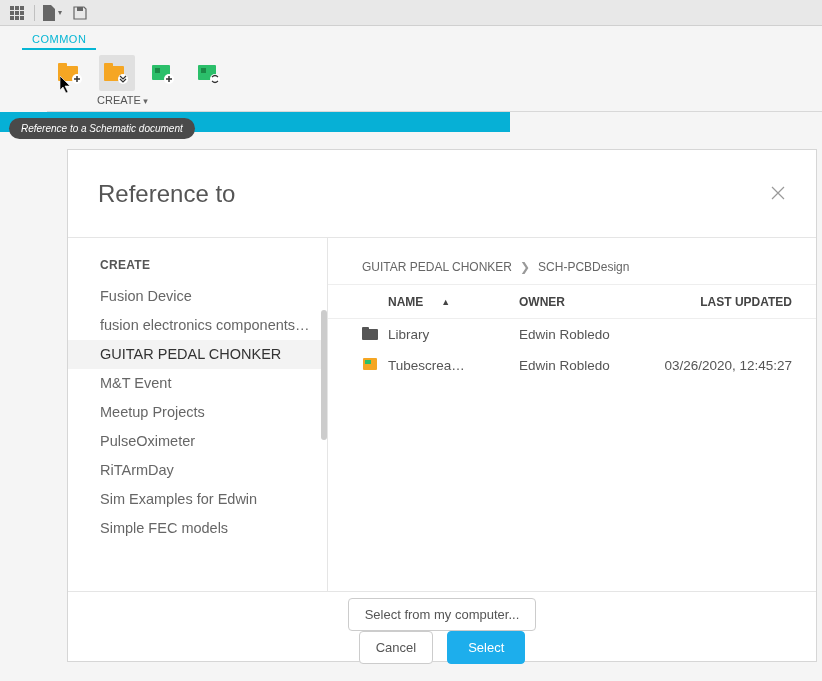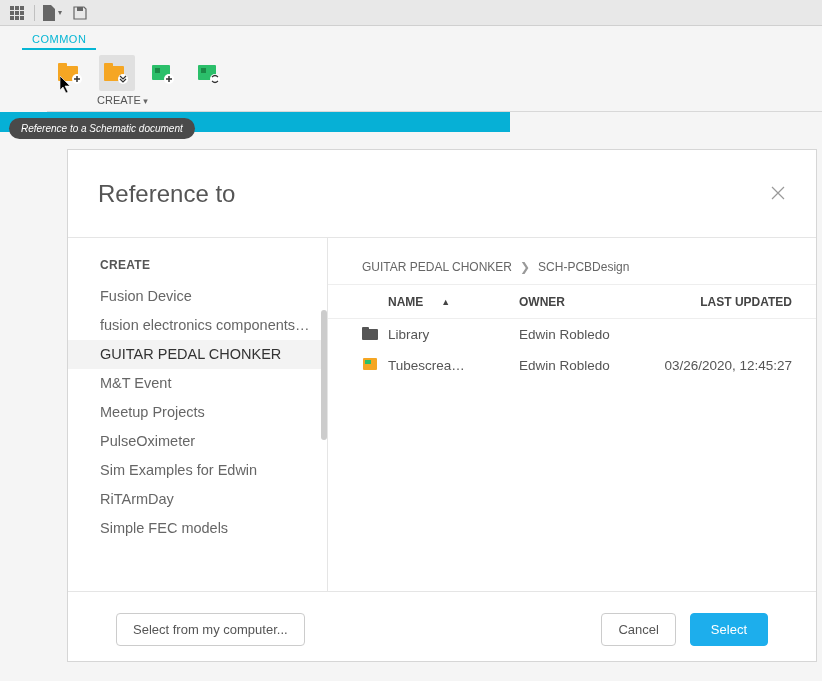--- a/index.html
+++ b/index.html
@@ -210,20 +210,21 @@
     align-items:center;
   }
   .trow .col-name { overflow:hidden; text-overflow:ellipsis; white-space:nowrap; display:block;}
   .dlg-footer {
     height:70px;
     border-top:1px solid #e5e5e5;
     display:flex;
     align-items:center;
     justify-content:space-between;
     padding:6px 48px 0 48px;
+    flex-direction:column;
   }
   .btn {
     font-size:13px;
     padding:8px 16px;
     border-radius:4px;
     border:1px solid #ccc;
     background:#fff;
     color:#555;
     cursor:pointer;
   }
@@ -341,22 +342,22 @@
   <div class="dlg-body">
     <div class="sidebar">
       <div class="sb-heading">CREATE</div>
       <div id="sb-list">
           <div class="sb-item">Fusion Device</div>
           <div class="sb-item">fusion electronics components ...</div>
           <div class="sb-item selected">GUITAR PEDAL CHONKER</div>
           <div class="sb-item">M&amp;T Event</div>
           <div class="sb-item">Meetup Projects</div>
           <div class="sb-item">PulseOximeter</div>
+          <div class="sb-item">RiTArmDay</div>
           <div class="sb-item">Sim Examples for Edwin</div>
-          <div class="sb-item">RiTArmDay</div>
           <div class="sb-item">Simple FEC models</div>
         </div>
       <div class="sb-scroll"></div>
     </div>
     <div class="main">
       <div class="breadcrumb">
         <span>GUITAR PEDAL CHONKER</span>
         <span class="bc-sep">❯</span>
         <span>SCH-PCBDesign</span>
       </div>

